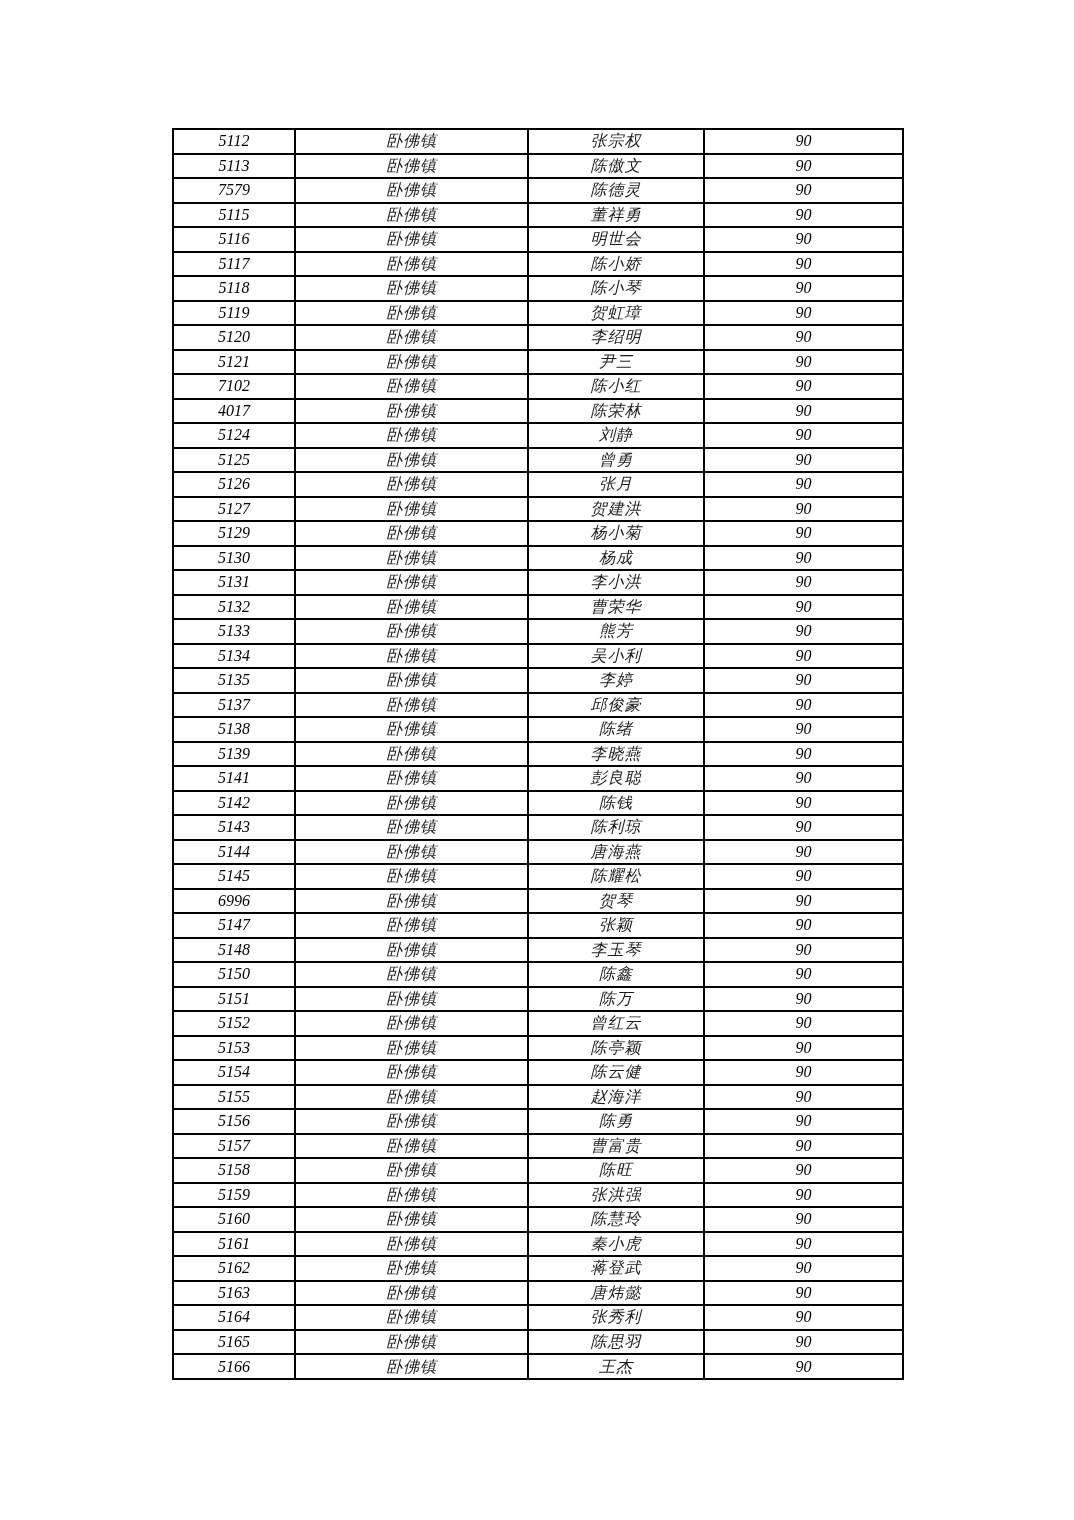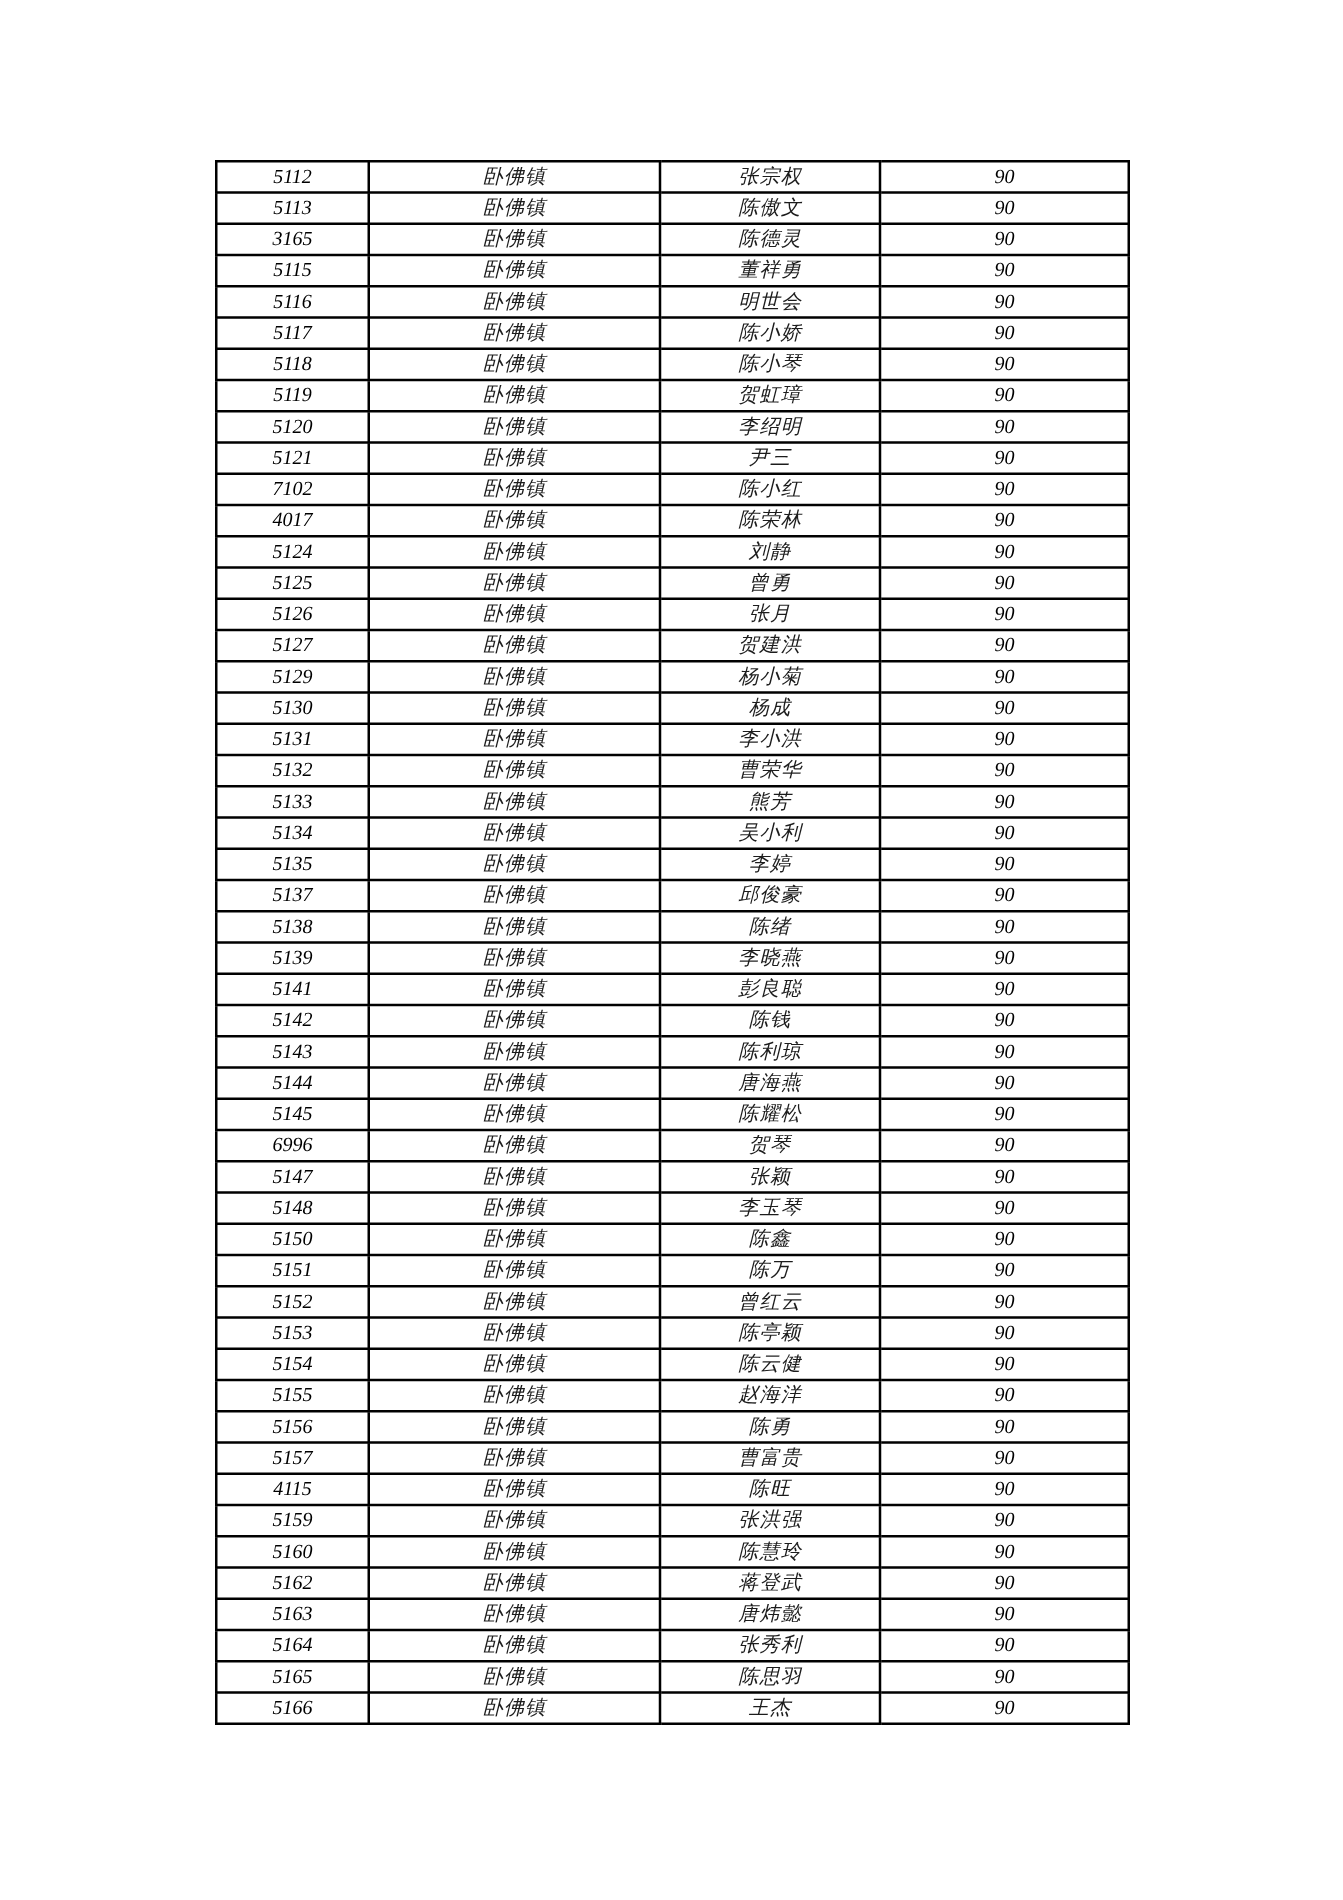--- a/index.html
+++ b/index.html
@@ -66,21 +66,21 @@
           <td class="c-name">张宗权</td>
           <td class="c-score">90</td>
         </tr>
         <tr>
           <td class="c-id">5113</td>
           <td class="c-town">卧佛镇</td>
           <td class="c-name">陈傲文</td>
           <td class="c-score">90</td>
         </tr>
         <tr>
-          <td class="c-id">3165</td>
+          <td class="c-id">7579</td>
           <td class="c-town">卧佛镇</td>
           <td class="c-name">陈德灵</td>
           <td class="c-score">90</td>
         </tr>
         <tr>
           <td class="c-id">5115</td>
           <td class="c-town">卧佛镇</td>
           <td class="c-name">董祥勇</td>
           <td class="c-score">90</td>
         </tr>
@@ -306,35 +306,41 @@
           <td class="c-name">陈勇</td>
           <td class="c-score">90</td>
         </tr>
         <tr>
           <td class="c-id">5157</td>
           <td class="c-town">卧佛镇</td>
           <td class="c-name">曹富贵</td>
           <td class="c-score">90</td>
         </tr>
         <tr>
-          <td class="c-id">4115</td>
+          <td class="c-id">5158</td>
           <td class="c-town">卧佛镇</td>
           <td class="c-name">陈旺</td>
           <td class="c-score">90</td>
         </tr>
         <tr>
           <td class="c-id">5159</td>
           <td class="c-town">卧佛镇</td>
           <td class="c-name">张洪强</td>
           <td class="c-score">90</td>
         </tr>
         <tr>
           <td class="c-id">5160</td>
           <td class="c-town">卧佛镇</td>
           <td class="c-name">陈慧玲</td>
+          <td class="c-score">90</td>
+        </tr>
+        <tr>
+          <td class="c-id">5161</td>
+          <td class="c-town">卧佛镇</td>
+          <td class="c-name">秦小虎</td>
           <td class="c-score">90</td>
         </tr>
         <tr>
           <td class="c-id">5162</td>
           <td class="c-town">卧佛镇</td>
           <td class="c-name">蒋登武</td>
           <td class="c-score">90</td>
         </tr>
         <tr>
           <td class="c-id">5163</td>

